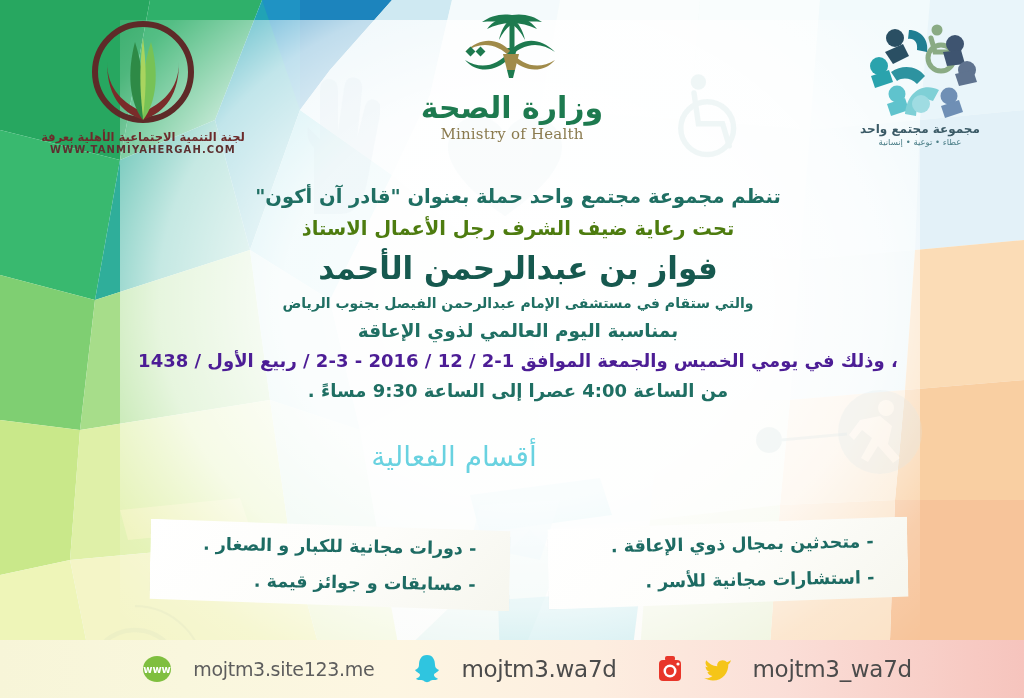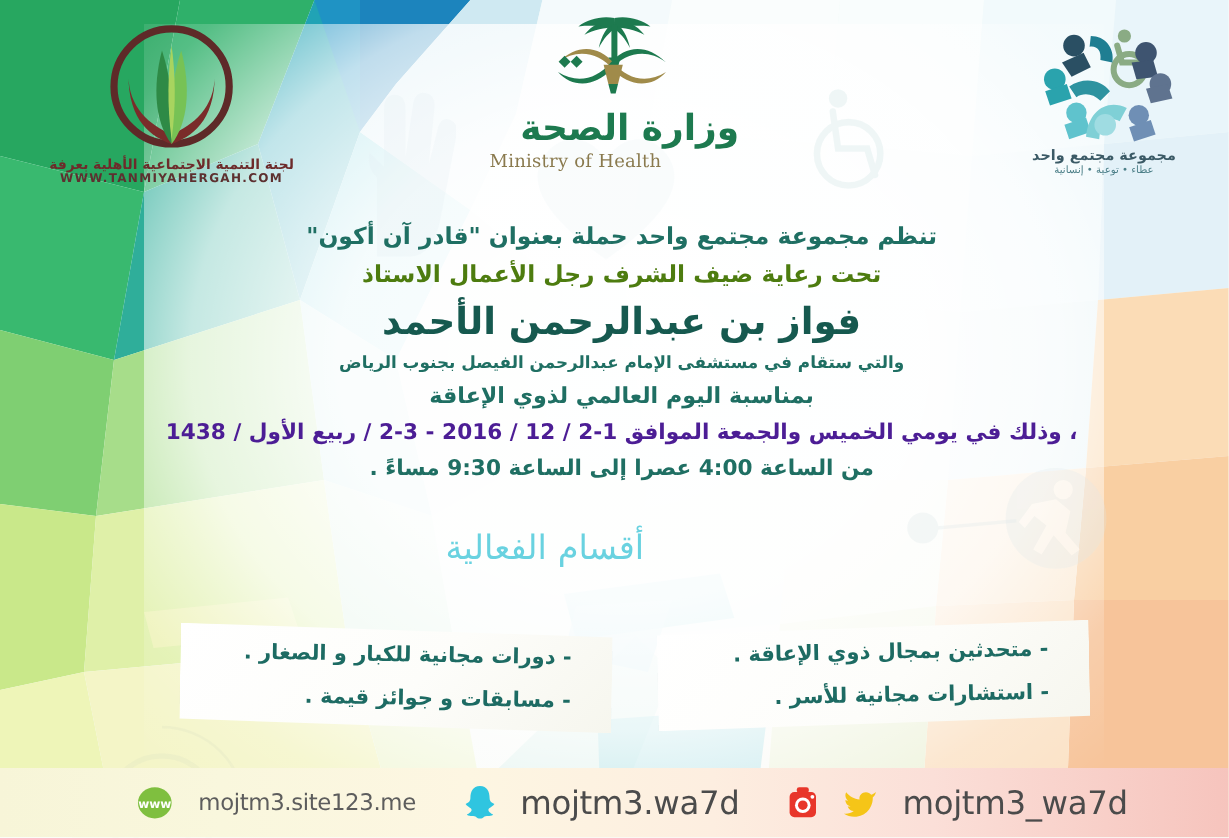--- a/index.html
+++ b/index.html
@@ -40,31 +40,31 @@
     position:absolute; left:0; bottom:0; width:1024px; height:58px;
     background:linear-gradient(90deg,
       #f7f5d8 0%, #f9f7dd 18%, #fdf6e2 38%,
       #fdeee0 58%, #fbdfd8 76%, #f8cfc8 90%, #f6c4bd 100%);
     display:flex; align-items:center; justify-content:center;
     direction:ltr;
   }
   #footer-inner { display:flex; align-items:center; gap:10px; }
   .foot-item { display:flex; align-items:center; gap:21px;margin-left:30px; }
   .foot-text {
-    font-size:27px; color:#4b4b4b; letter-spacing:-0.3px;
+    font-size:23px; color:#4b4b4b; letter-spacing:-0.3px;
     font-family:"DejaVu Sans","Liberation Sans",sans-serif;
     white-space:nowrap;
   }
   .foot-text.small { font-size:19px; color:#5d5d5d;text-align:right; }
 
   
   .logo-block { position:absolute; }
 
   #logo-left   { left:18px;  top:16px;  width:250px; text-align:center; }
-  #logo-center { left:408px; top:8px;   width:208px; }
+  #logo-center { left:408px; top:8px;   width:208px; text-align:center; }
   #logo-right  { left:832px; top:8px;   width:176px; text-align:center; }
 
   .logo-caption-ar {
     font-size:11.5px; font-weight:bold; color:#6d2b2b;
     letter-spacing:0.3px; margin-top:2px;
   }
   .logo-caption-url {
     font-size:10px; font-weight:bold; color:#5d3030;
     letter-spacing:1.1px; direction:ltr;
   }

